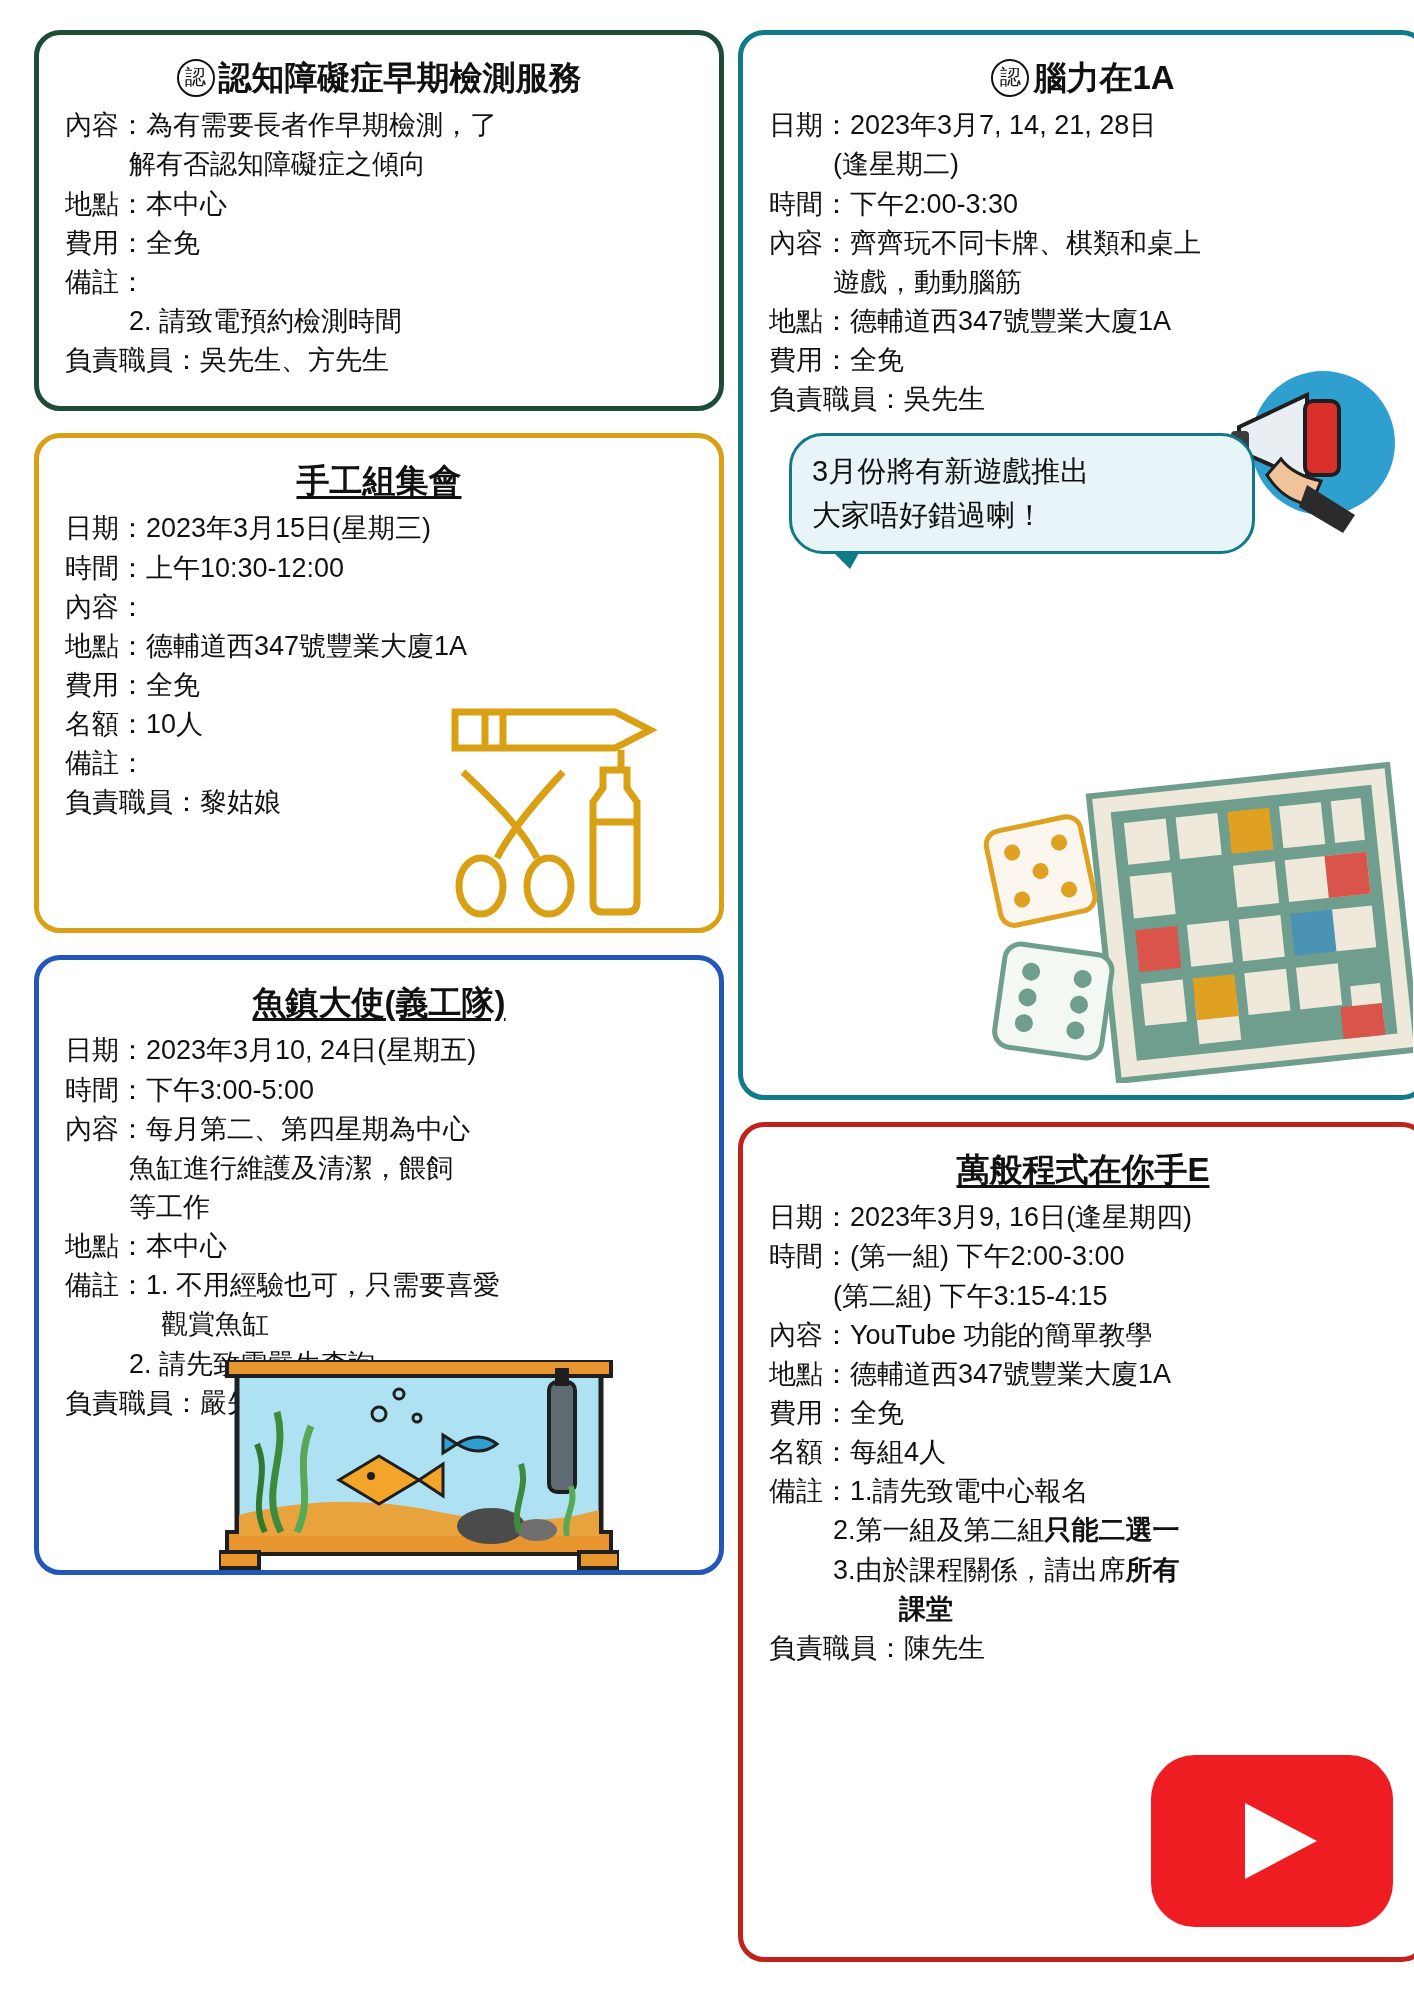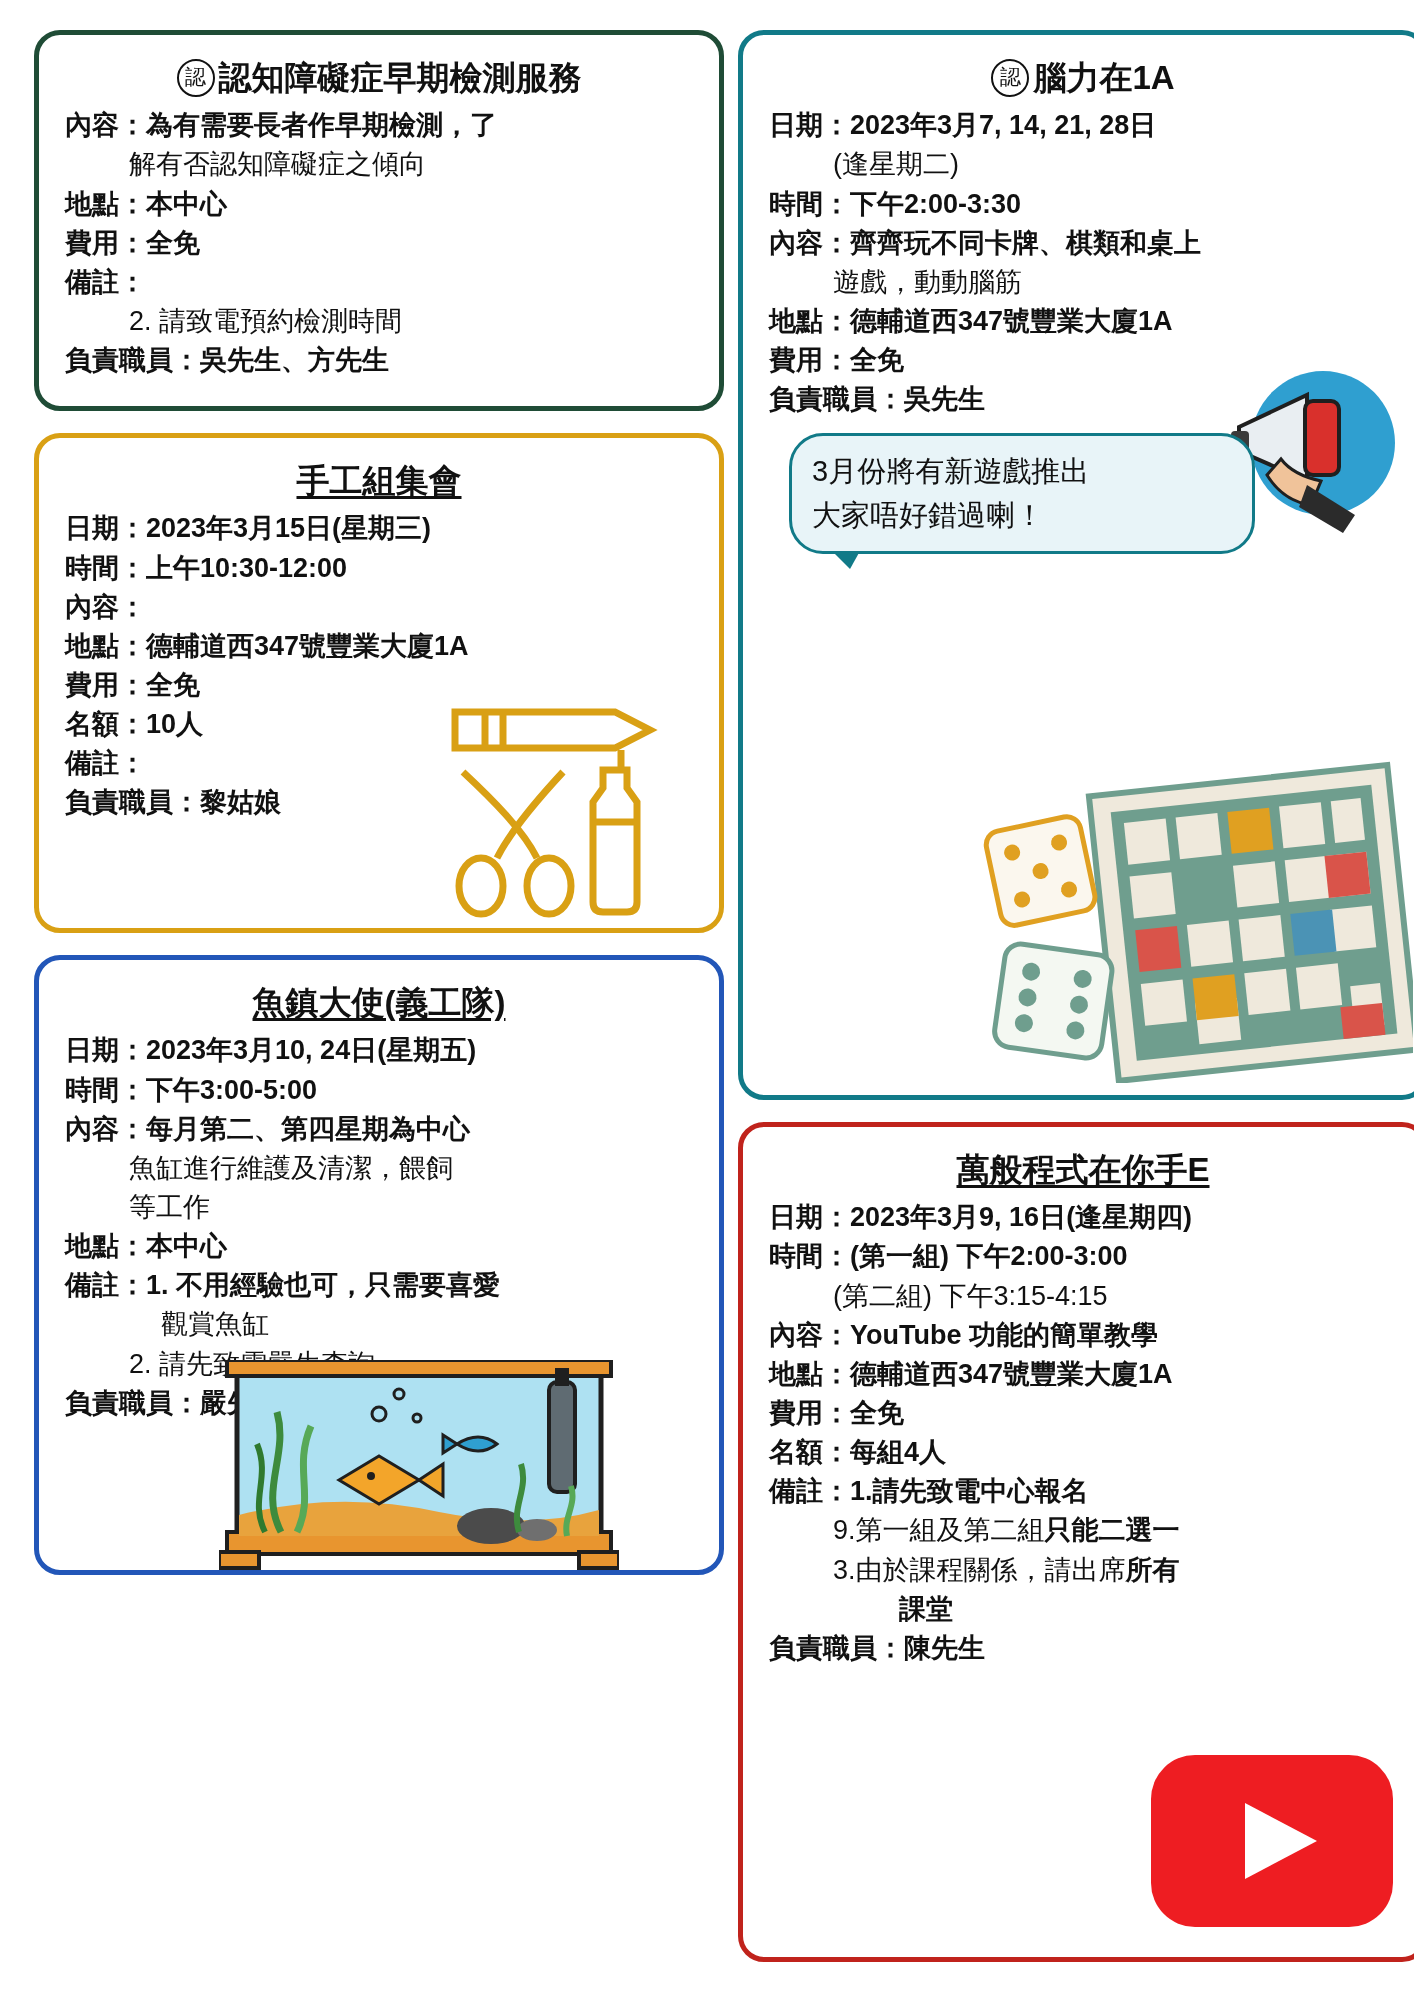--- a/index.html
+++ b/index.html
@@ -68,21 +68,20 @@
     vertical-align: 5px;
     margin-right: 4px;
     font-weight: 400;
   }
   .rows { margin-top: 2px; }
   .row {
     display: flex;
     font-size: 27px;
     line-height: 1.45;
     align-items: center;
-    font-weight: bold;
   }
   .row .label {
     flex: 0 0 auto;
     white-space: nowrap;
   }
   .row .value {
     flex: 1 1 auto;
   }
   .sub {
     font-size: 27px;
@@ -420,21 +419,21 @@
           </div>
           <div class="row">
             <span class="label">名額：</span>
             <span class="value">每組4人</span>
           </div>
           <div class="row">
             <span class="label">備註：</span>
             <span class="value">1.請先致電中心報名</span>
           </div>
           <div class="sub indent-1">
-            <span>9.第一組及第二組</span><b class="strong">只能二選一</b>
+            <span>2.第一組及第二組</span><b class="strong">只能二選一</b>
           </div>
           <div class="sub indent-1">
             <span>3.由於課程關係，請出席</span><b class="strong">所有</b>
           </div>
           <div class="sub indent-3">
             <b class="strong">課堂</b>
           </div>
           <div class="row">
             <span class="label">負責職員：</span>
             <span class="value">陳先生</span>

